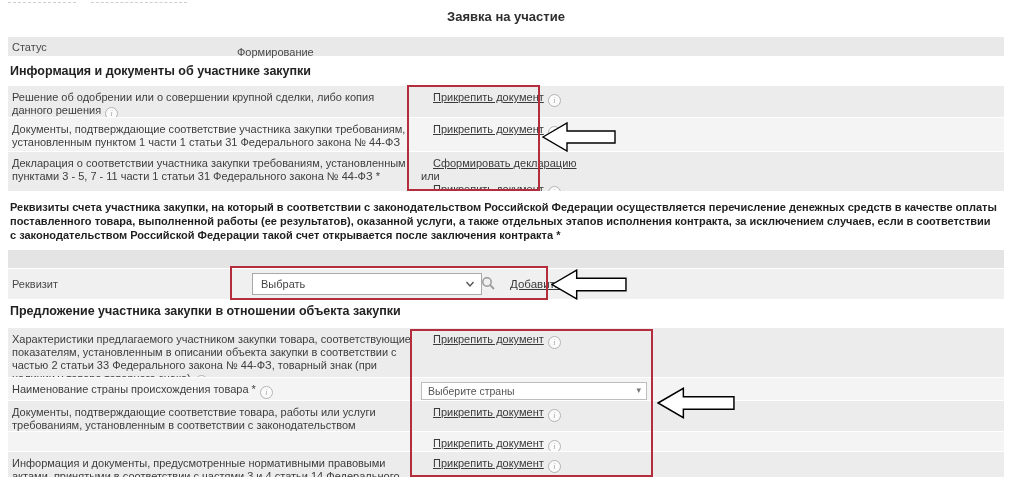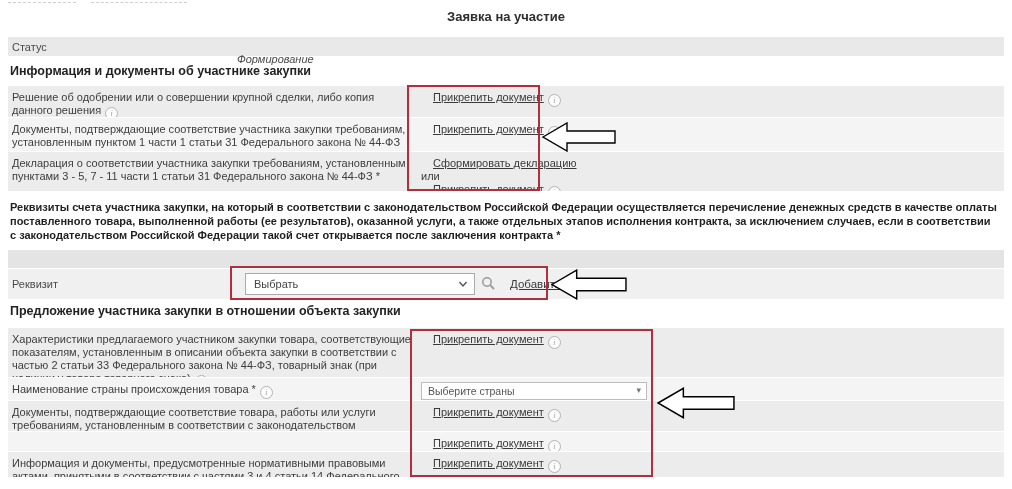--- a/index.html
+++ b/index.html
@@ -15,21 +15,21 @@
   .crumb-2{width:96px;}
 
   .page-title{
     position:absolute;top:9px;left:0;width:1012px;text-align:center;
     font-size:13px;font-weight:bold;color:#2e2e2e;
   }
 
   .bar{position:absolute;left:8px;width:996px;box-sizing:border-box;}
   .status-bar{top:37px;height:19px;background:#e9e9e9;}
   .status-label{position:absolute;left:4px;top:4px;color:#4a4a4a;}
-  .status-value{position:absolute;left:229px;top:16px;color:#4a4a4a;font-style:italic;}
+  .status-value{position:absolute;left:229px;top:9px;color:#4a4a4a;}
 
   .section-title{
     position:absolute;left:10px;font-size:12.5px;font-weight:bold;color:#222;
   }
   .sec1-title{top:64px;}
   .sec2-title{top:304px;}
 
   .rows{position:absolute;left:8px;width:996px;}
   .sec1-rows{top:86px;}
   .sec2-rows{top:328px;}
@@ -61,21 +61,21 @@
 
   .bank-header{top:250px;height:18px;background:#e4e4e4;}
   .bank-header span{position:absolute;left:4px;top:3px;font-weight:bold;color:#3a3a3a;margin-top:32px;}
   .bank-row{top:269px;height:30px;background:#f0f0f0;}
   .bank-label{position:absolute;left:4px;top:9px;color:#4a4a4a;}
 
   .select-box{
     position:absolute;background:#fff;border:1px solid #a9a9a9;box-sizing:border-box;
     color:#444;cursor:pointer;
   }
-  .req-select{left:237px;top:4px;width:230px;height:22px;font-size:11px;}
+  .req-select{left:244px;top:4px;width:230px;height:22px;font-size:11px;}
   .req-select .sel-text{position:absolute;left:8px;top:4px;}
   .req-select .sel-chev{position:absolute;right:6px;top:5px;}
   .country-select{left:0;top:-1px;width:226px;height:18px;border-color:#bdbdbd;font-size:10.5px;color:#555;padding-left:16px;}
   .country-select .sel-text{position:absolute;left:6px;top:2px;}
   .country-select .sel-chev{position:absolute;right:5px;top:1px;color:#777;font-size:9px;}
 
   .search-icon{position:absolute;left:473px;top:7px;}
   .add-link{position:absolute;left:490px;top:9px;font-size:11.5px;}
 
   

